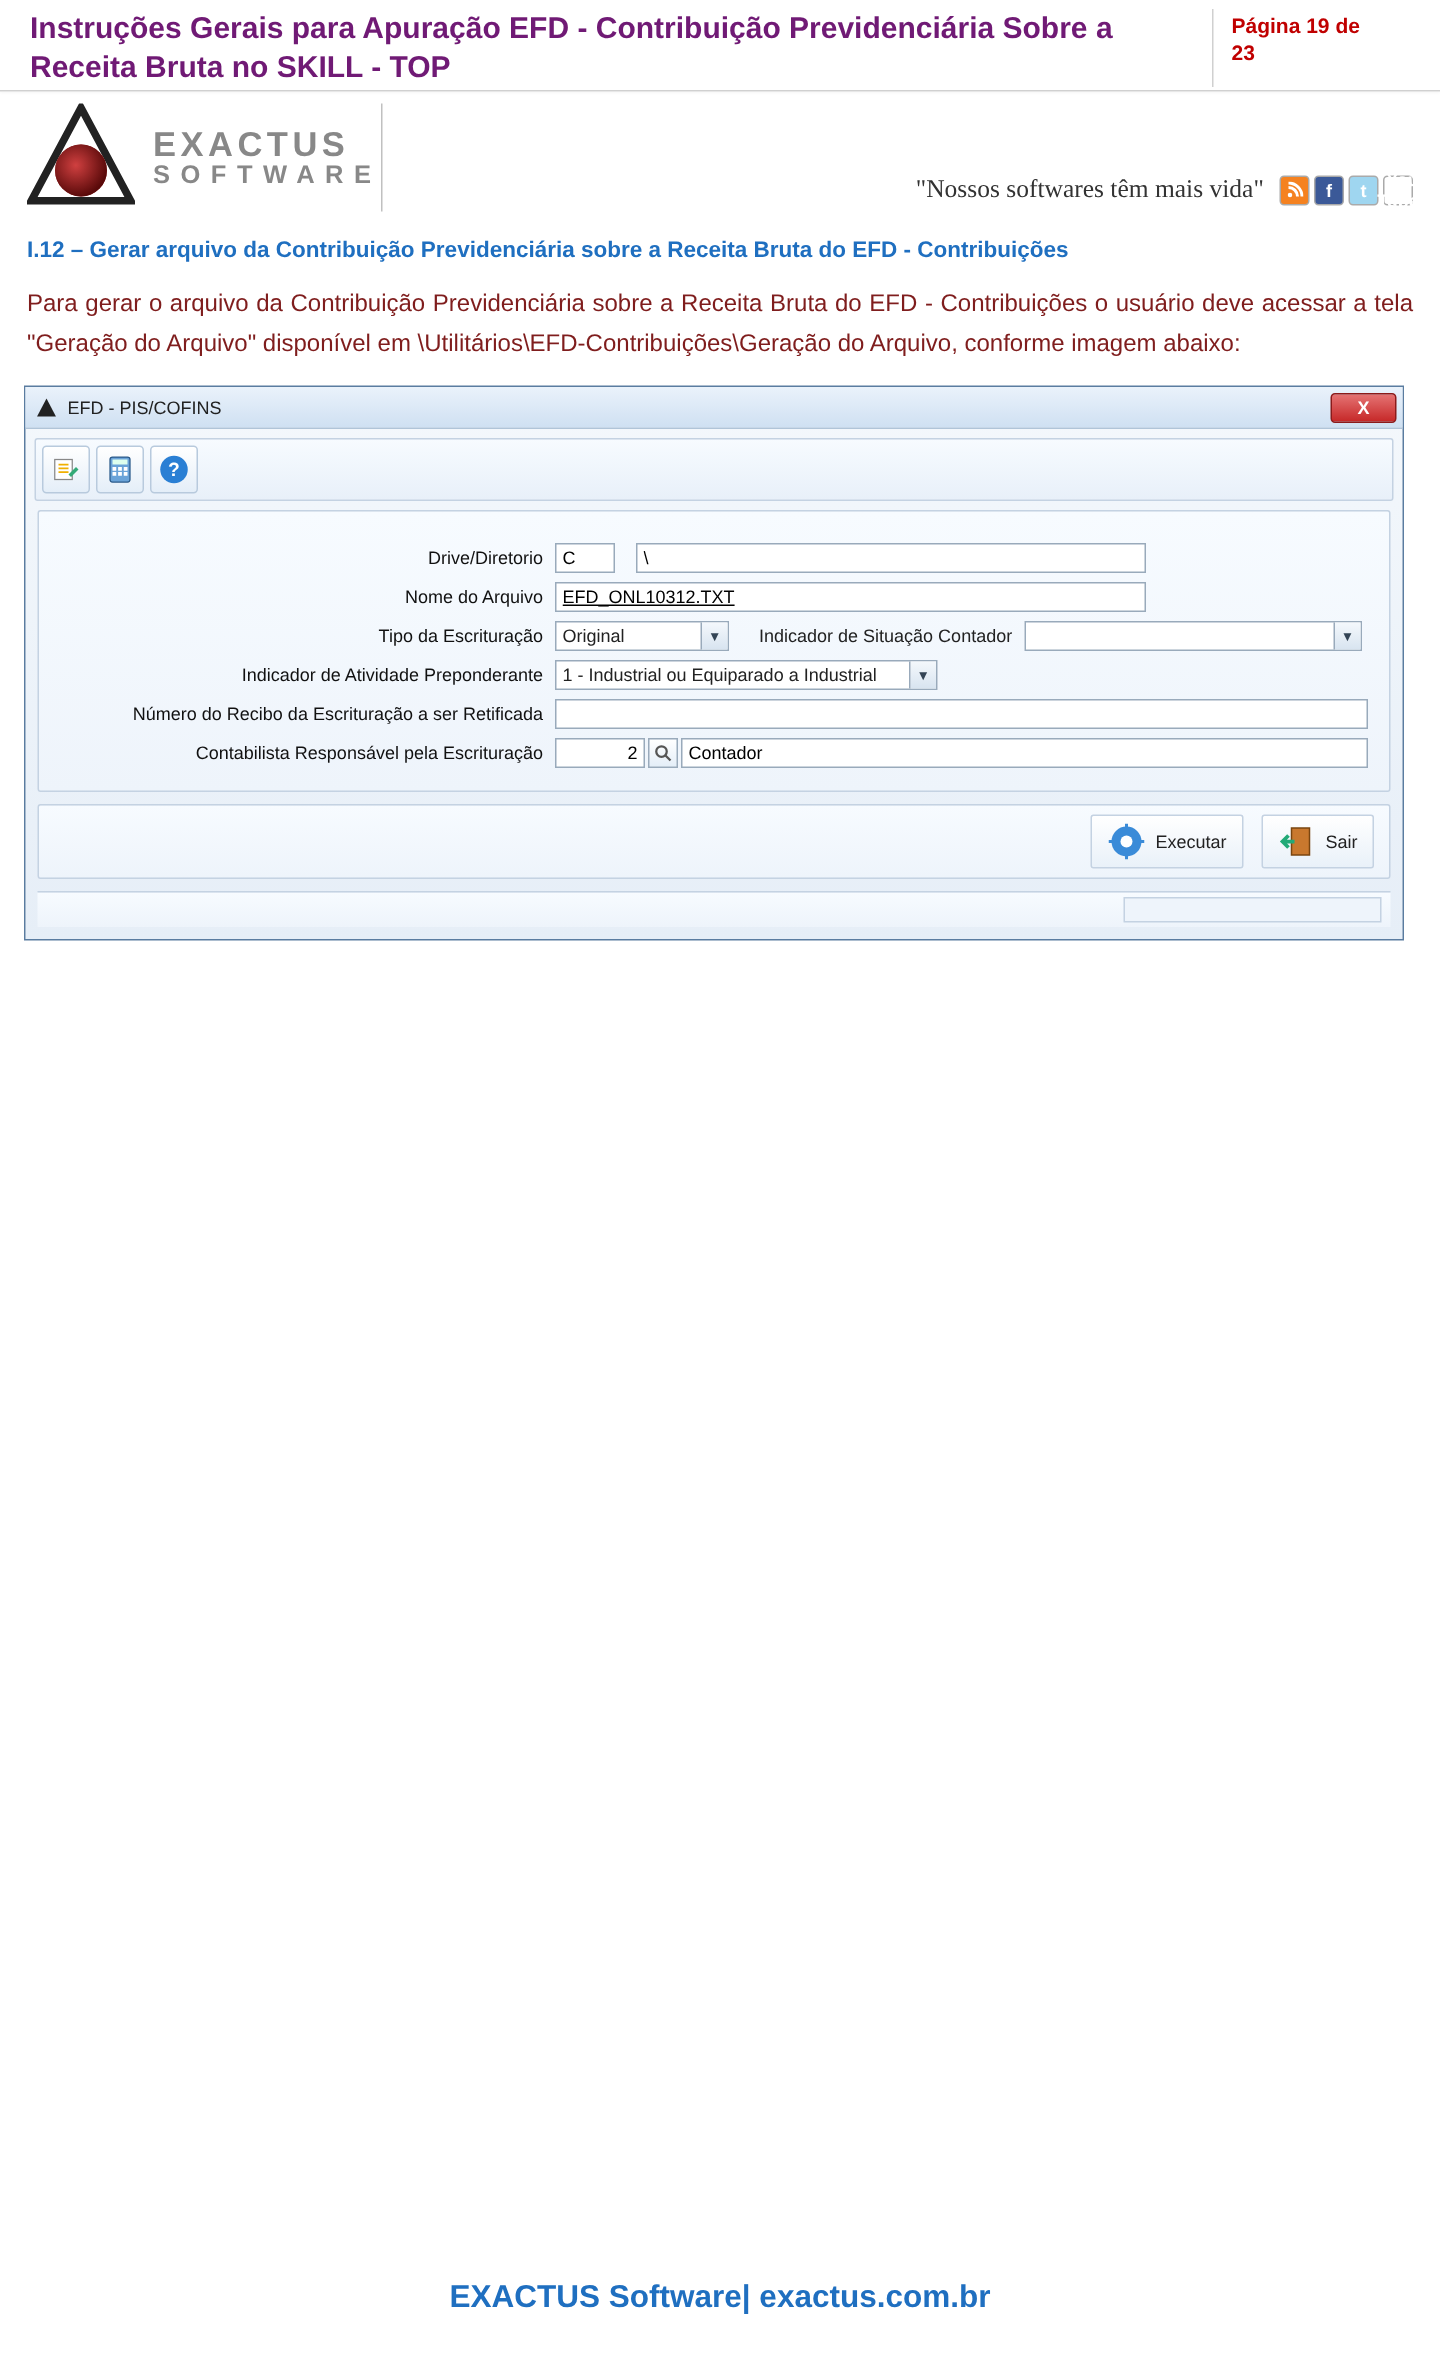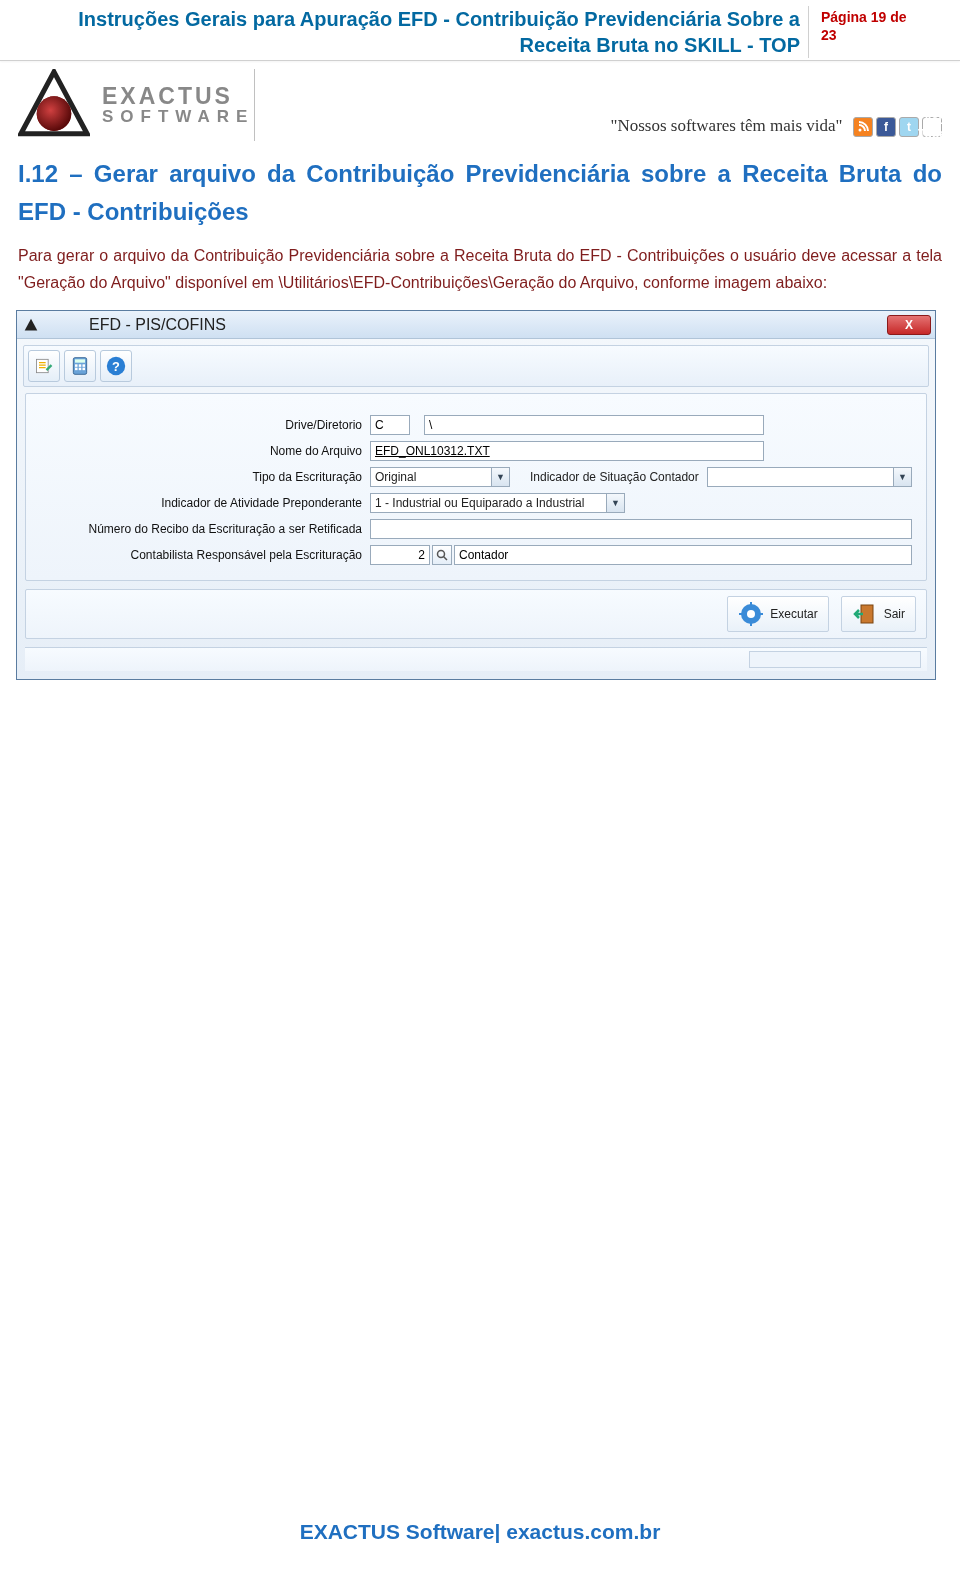--- a/index.html
+++ b/index.html
@@ -11,24 +11,24 @@
     background: #ffffff;
   }
   .page-header {
     display: flex;
     padding: 6px 12px 2px 12px;
     border-bottom: 1px solid #d0d0d0;
     box-shadow: 0 1px 2px rgba(0,0,0,0.05);
   }
   .doc-title {
     flex: 1;
-    color: #0369a1;
+    color: #701a75;
     font-weight: bold;
     font-size: 20px;
-    text-align: right;
+    text-align: left;
     line-height: 1.3;
     padding: 0 8px;
   }
   .page-indicator {
     width: 140px;
     color: #c00000;
     font-weight: bold;
     font-size: 14px;
     line-height: 1.3;
     border-left: 1px solid #d0d0d0;
@@ -92,21 +92,21 @@
     font-size: 12px;
     font-weight: bold;
     color: #fff;
   }
   .ic-rss { background: #f58220; }
   .ic-fb { background: #3b5998; }
   .ic-tw { background: #9fd6f0; color:#3aa6d8; }
   .ic-yt { background: #fff; color:#c00; border-color:#c00; font-size:8px; }
   .section-heading {
     color: #1f6fc0;
-    font-size: 24px;
+    font-size: 15px;
     font-weight: bold;
     padding: 10px 18px 4px 18px;
     line-height: 1.6;
     text-align: justify;
   }
   .body-text {
     padding: 6px 18px 14px 18px;
     color: #7f1d1d;
     font-size: 16px;
     line-height: 1.7;
@@ -127,21 +127,21 @@
     height: 28px;
     background: linear-gradient(#eaf2fb, #cfe0f2);
     border-bottom: 1px solid #b0c4d8;
     padding: 0 4px 0 6px;
   }
   .titlebar .app-icon {
     width: 16px; height: 16px;
     display:inline-flex;align-items:center;justify-content:center;
     margin-right:6px;
   }
-  .titlebar .title { flex:1; font-size:16px;margin-left:44px; }
+  .titlebar .title { flex:1; font-size:12px; }
   .close-btn {
     width: 44px; height: 20px;
     background: linear-gradient(#e57373,#c62828);
     border: 1px solid #8b1a1a;
     border-radius: 3px;
     color:#fff;
     display:flex;align-items:center;justify-content:center;
     font-weight:bold;
     font-size:12px;
   }
@@ -360,21 +360,21 @@
       <input class="text-input" style="width: 40px;" value="C">
       <div style="width:14px"></div>
       <input class="text-input" style="width: 340px;" value="\">
     </div>
     <div class="form-row">
       <div class="form-label">Nome do Arquivo</div>
       <input class="text-input" style="width: 394px; text-decoration: underline;" value="EFD_ONL10312.TXT">
     </div>
     <div class="form-row">
       <div class="form-label">Tipo da Escrituração</div>
-      <div class="combo" style="width:140px">
+      <div class="combo" style="width:116px">
         <span>Original</span>
         <span class="arrow">▼</span>
       </div>
       <div style="width:20px"></div>
       <div style="font-size:12px;padding-right:8px;">Indicador de Situação Contador</div>
       <div class="combo" style="flex:1;max-width:225px">
         <span></span>
         <span class="arrow">▼</span>
       </div>
     </div>

